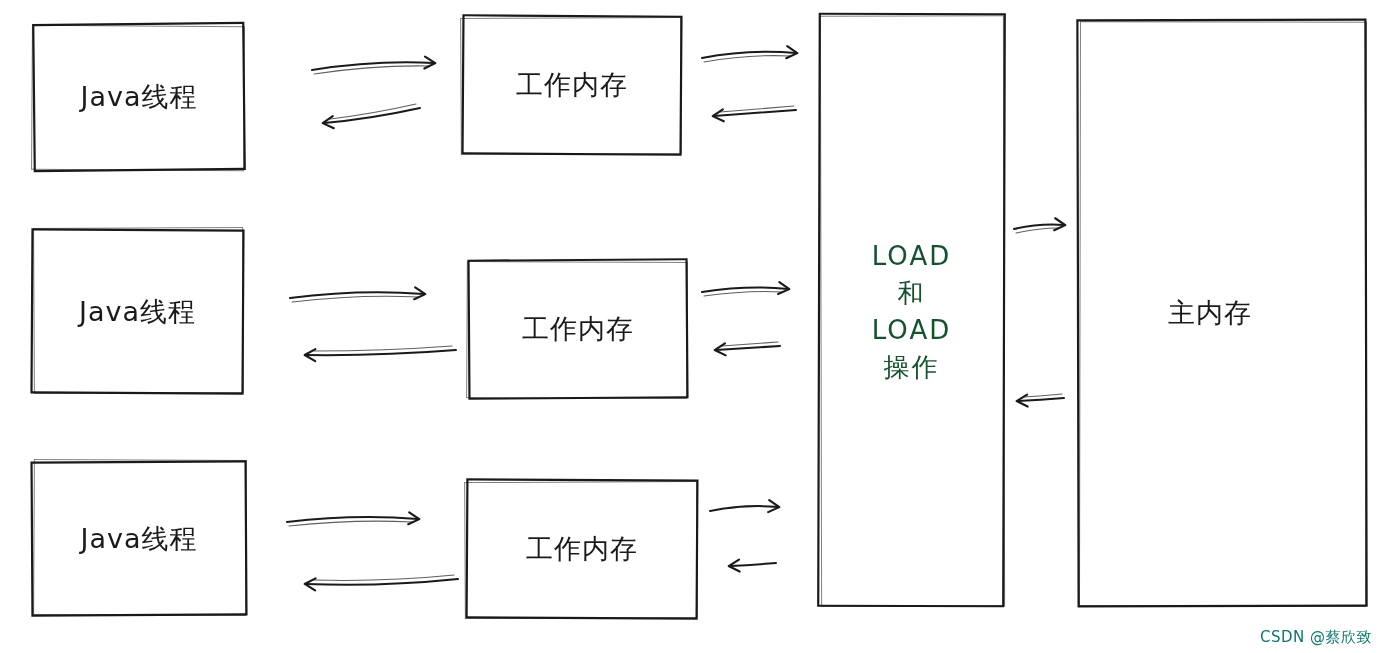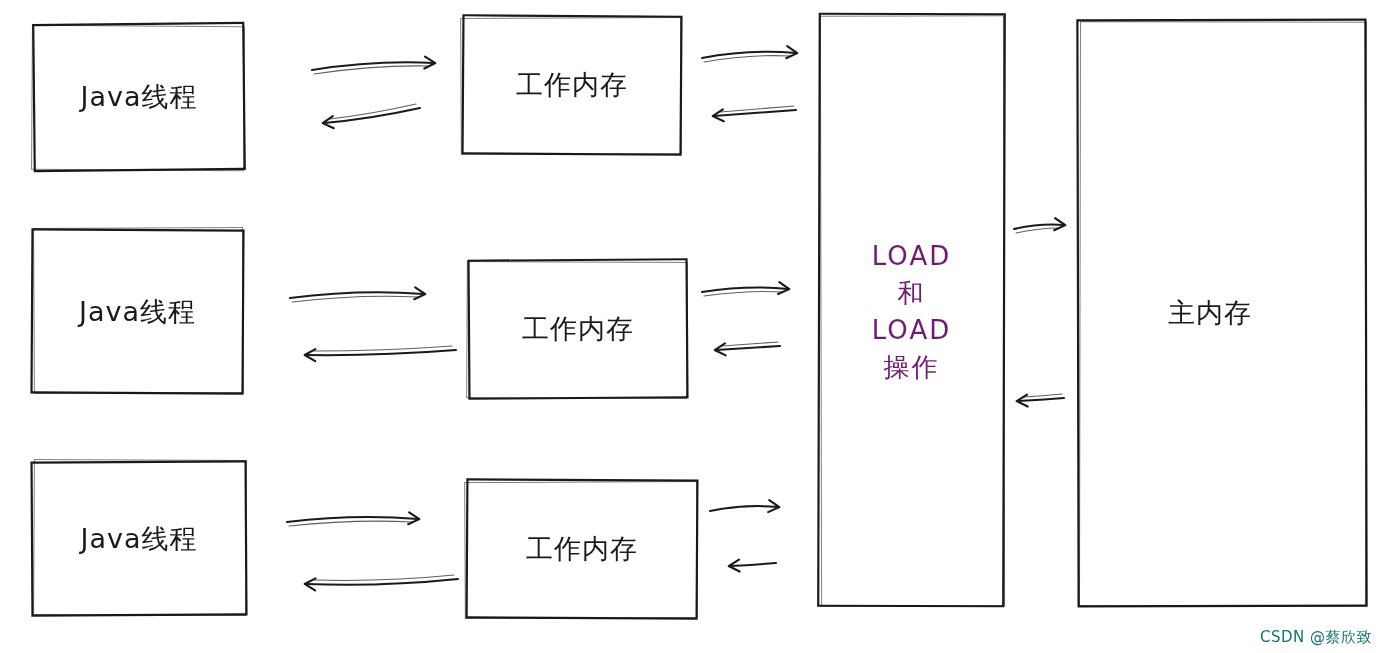--- a/index.html
+++ b/index.html
@@ -32,21 +32,21 @@
     letter-spacing: 1px;
     pointer-events: none;
     text-align: center;
   }
   .loadsave-label {
     position: absolute;
     display: flex;
     flex-direction: column;
     align-items: center;
     justify-content: center;
-    color: #701a75;
+    color: #14532d;
     font-size: 26px;
     line-height: 37px;
     letter-spacing: 2px;
     text-align: center;
     pointer-events: none;
   }
   .watermark {
     position: absolute;
     right: 14px;
     bottom: 6px;

